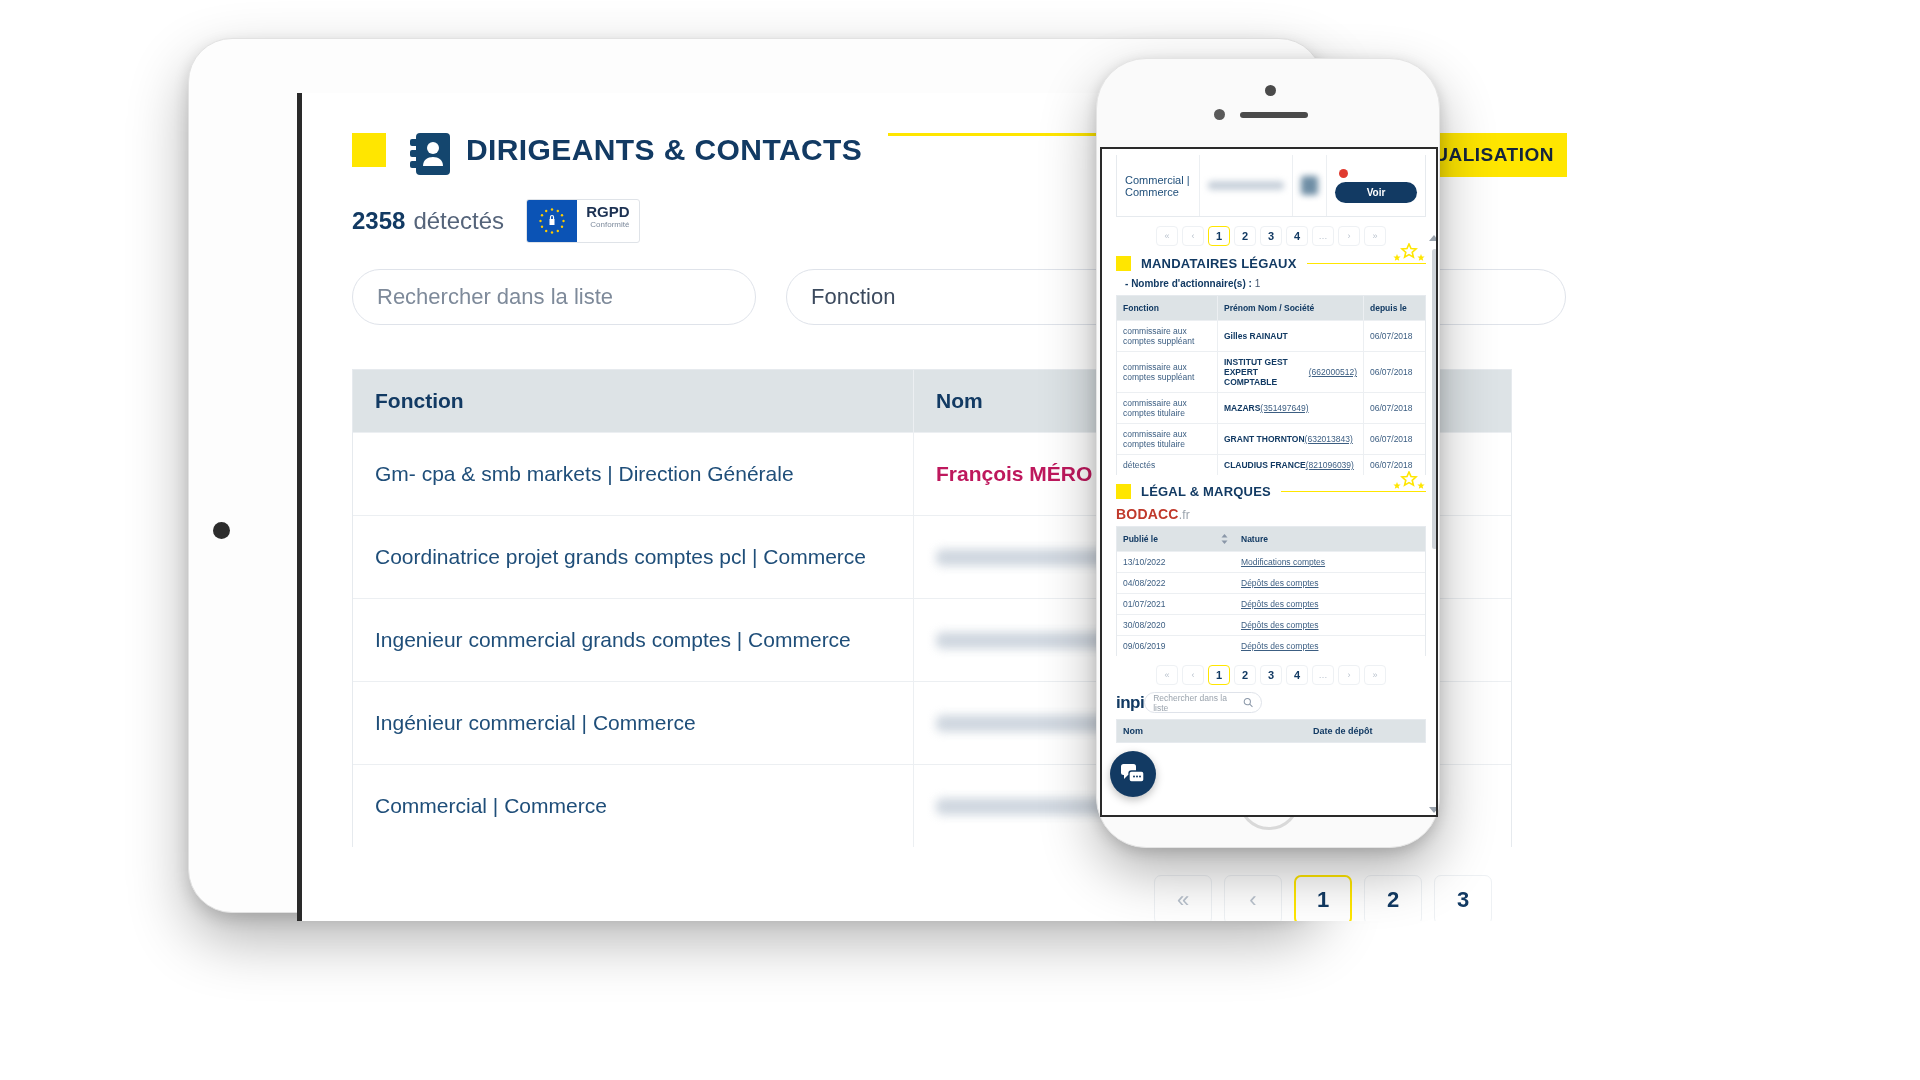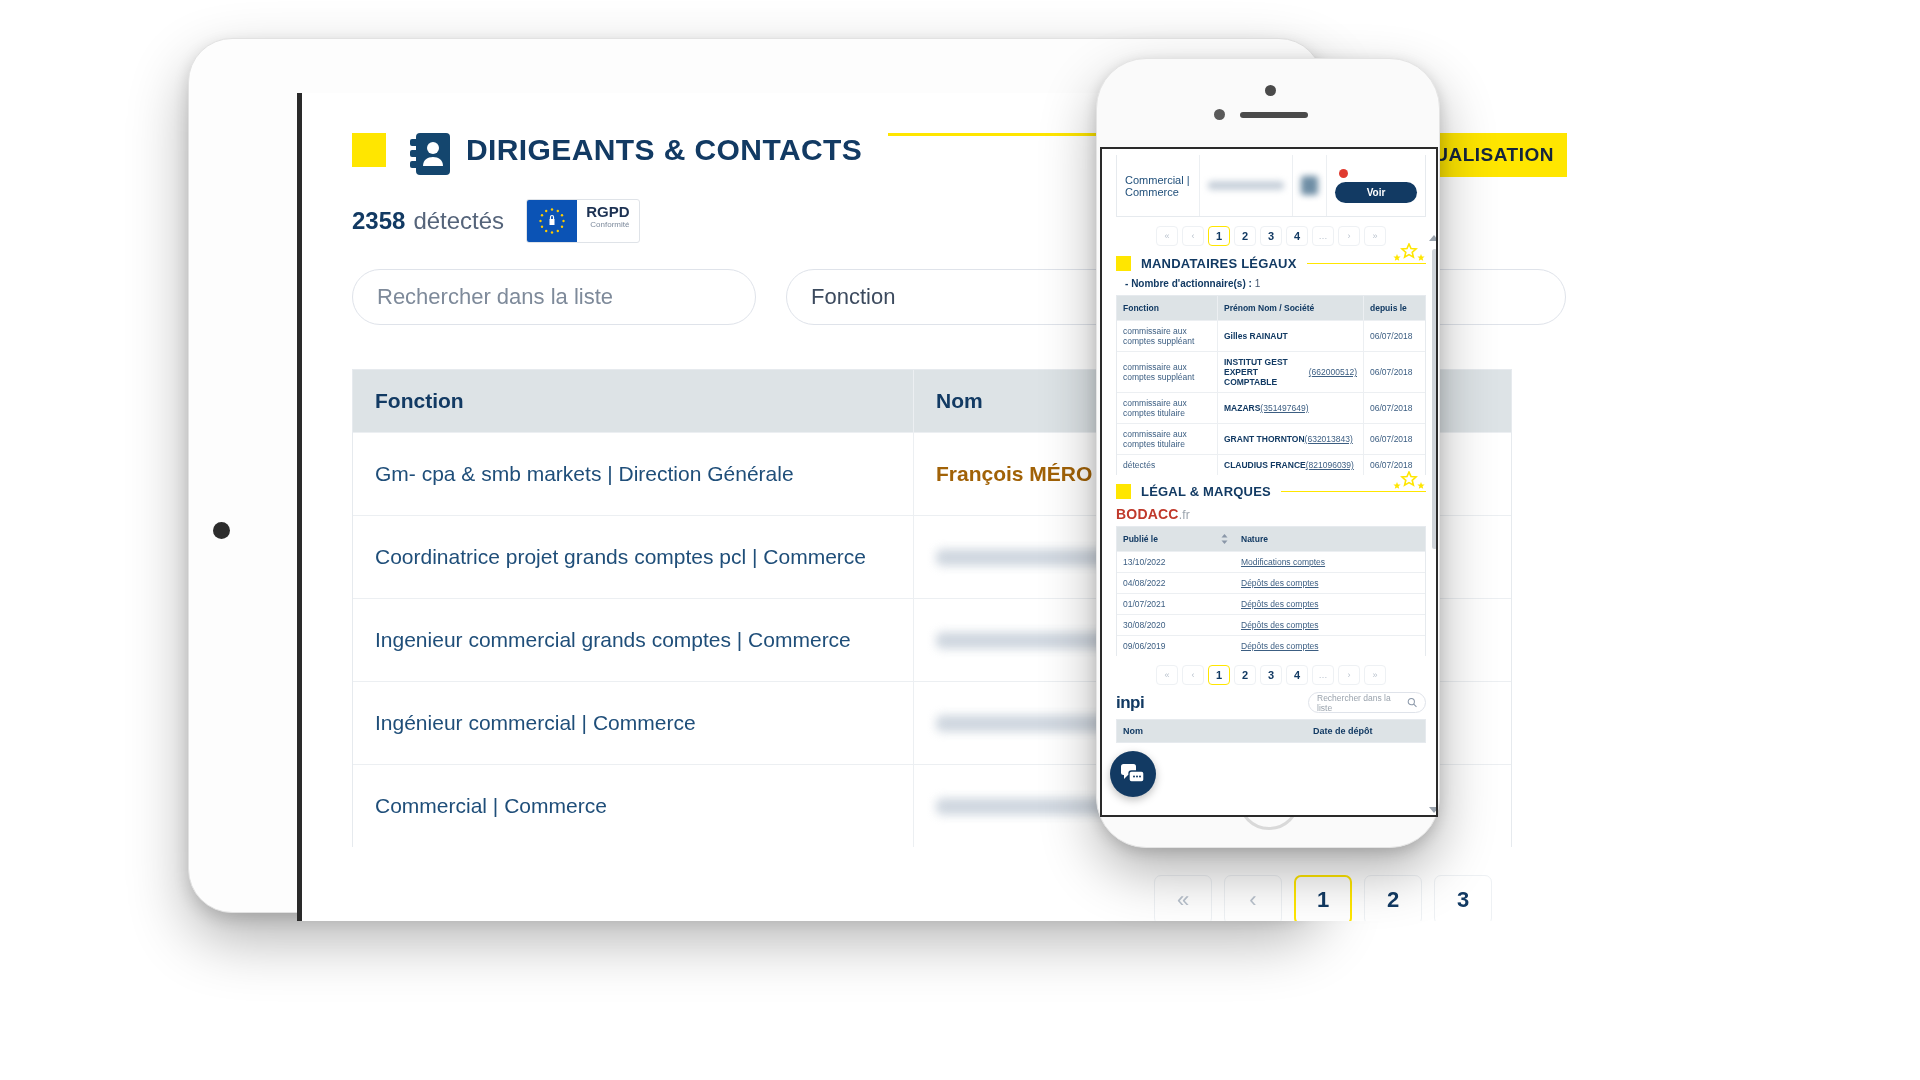--- a/index.html
+++ b/index.html
@@ -95,21 +95,21 @@
   }
   .thead .th { height: 62px; font-weight: 700; }
   .tbody .tr { border-top: 1px solid #eceff2; background: #fff; }
   .tbody .td { height: 82px; }
   .c-fonc { width: 560px; }
   .c-nom  { width: 300px; }
   .c-li   { width: 82px; justify-content: center; }
   .c-mail { flex: 1 1 auto; }
   .sep { border-left: 1px solid #eceff2; }
   .fonc-txt { color: #1f4e79; font-size: 21px; }
-  .nom-txt { color: #a16207; font-size: 21px; font-weight: 700; }
+  .nom-txt { color: #be185d; font-size: 21px; font-weight: 700; }
   .blurred {
     width: 180px; height: 17px; border-radius: 6px;
     background: #c7d0da; filter: blur(5px); opacity: .85;
   }
   .li-badge {
     width: 38px; height: 38px; border-radius: 5px; background: #0e4269;
     color: #fff; font-weight: 700; font-size: 22px;
     display: flex; align-items: center; justify-content: center;
     font-family: "DejaVu Sans", sans-serif; letter-spacing: -1px;
   }
@@ -217,21 +217,21 @@
   .bc1 { width: 96px; }
   .bc-sort { width: 22px; border-left: none; display:flex; align-items:center; justify-content:center; }
   .bc2 { flex: 1; }
   .blink { color: #3c5e82; text-decoration: underline; font-size: 8.5px; }
   .p-search {
     width: 118px; height: 21px; border: 1px solid #dfe3ea; border-radius: 12px;
     display: flex; align-items: center; padding: 0 8px; gap: 4px;
     font-size: 8.5px; color: #9aa3ad;
   }
   .inpi { font-size: 17px; font-weight: 700; color: #123a63; letter-spacing: -.5px; margin-top: 2px; }
-  .inpi-row { display: flex; align-items: flex-end; justify-content: space-between; }
+  .inpi-row { display: flex; align-items: flex-end; justify-content: flex-start; }
   .p-lastrow { display: flex; background: #dde3e6; margin-top: 6px; border: 1px solid #e6eaee; }
   .p-lastrow .ptd { padding: 6px 6px; font-size: 9px; font-weight: 700; color: #123a63; }
   .chat-fab {
     position: absolute; left: 8px; bottom: 22px;
     width: 46px; height: 46px; border-radius: 50%; background: #123a63;
     display: flex; align-items: center; justify-content: center;
     box-shadow: 0 3px 8px rgba(0,0,0,.25);
   }
 </style>
 </head>

